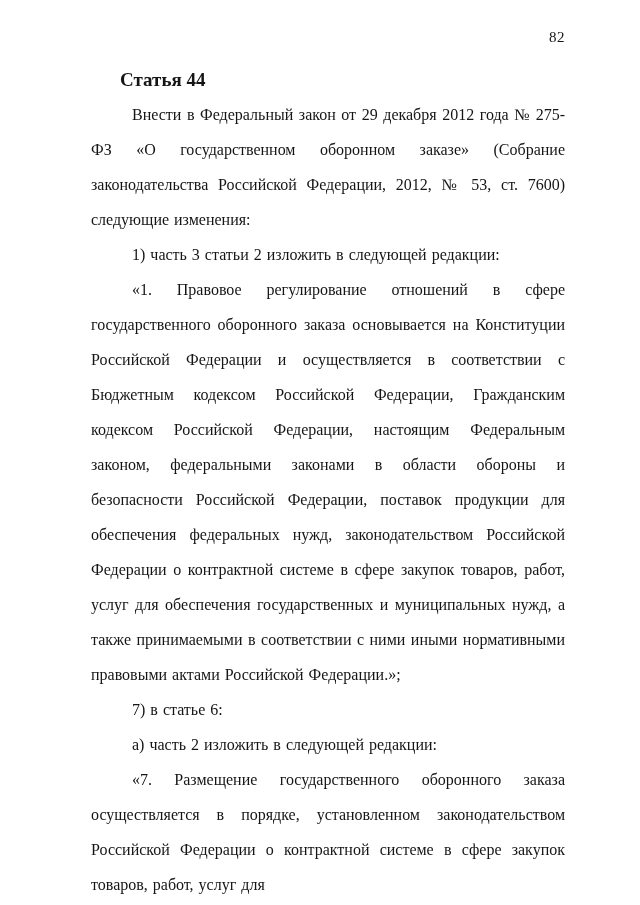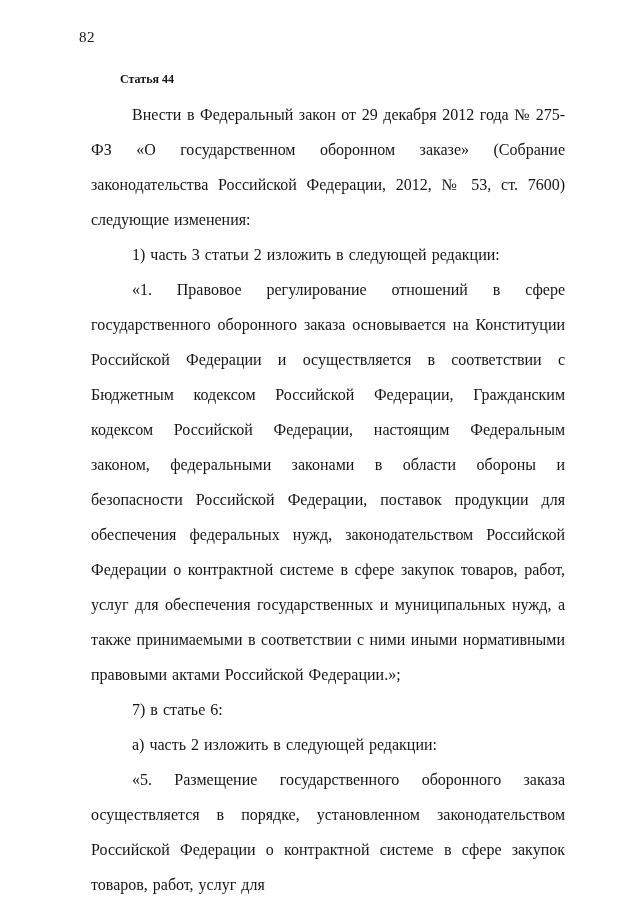--- a/index.html
+++ b/index.html
@@ -13,31 +13,31 @@
     position: relative;
     width: 640px;
     height: 905px;
     background: #ffffff;
     padding: 26px 75px 0 79px;
     font-family: "Liberation Serif", "DejaVu Serif", serif;
     color: #151515;
     font-size: 16px;
   }
   .page-number {
-    text-align: left;
+    text-align: right;
     font-size: 15px;
     line-height: 22px;
     letter-spacing: 0.5px;
   }
   .heading {
     margin-top: 14px;
     margin-left: 41px;
     font-weight: bold;
     line-height: 35px;
-    font-size: 12px;
+    font-size: 19px;
   }
   .para {
     text-align: justify;
     text-align-last: left;
     text-indent: 41px;
     line-height: 35px;
     word-spacing: 1px;
     margin-left: 12px;
   }
 </style>
@@ -52,14 +52,14 @@
   <p class="para">Внести в Федеральный закон от 29 декабря 2012 года № 275-ФЗ «О государственном оборонном заказе» (Собрание законодательства Российской Федерации, 2012, № 53, ст. 7600) следующие изменения:</p>
 
   <p class="para">1) часть 3 статьи 2 изложить в следующей редакции:</p>
 
   <p class="para">«1. Правовое регулирование отношений в сфере государственного оборонного заказа основывается на Конституции Российской Федерации и осуществляется в соответствии с Бюджетным кодексом Российской Федерации, Гражданским кодексом Российской Федерации, настоящим Федеральным законом, федеральными законами в области обороны и безопасности Российской Федерации, поставок продукции для обеспечения федеральных нужд, законодательством Российской Федерации о контрактной системе в сфере закупок товаров, работ, услуг для обеспечения государственных и муниципальных нужд, а также принимаемыми в соответствии с ними иными нормативными правовыми актами Российской Федерации.»;</p>
 
   <p class="para">7) в статье 6:</p>
 
   <p class="para">а) часть 2 изложить в следующей редакции:</p>
 
-  <p class="para">«5. Размещение государственного оборонного заказа осуществляется в порядке, установленном законодательством Российской Федерации о контрактной системе в сфере закупок товаров, работ, услуг для</p>
+  <p class="para">«7. Размещение государственного оборонного заказа осуществляется в порядке, установленном законодательством Российской Федерации о контрактной системе в сфере закупок товаров, работ, услуг для</p>
 </div>
 
 </body></html>

